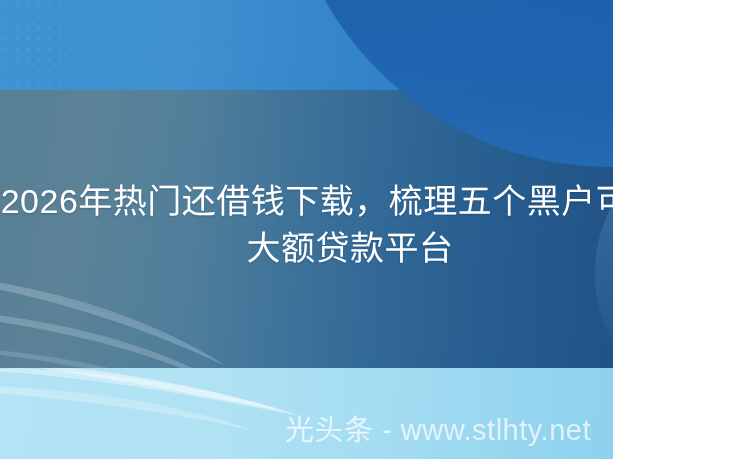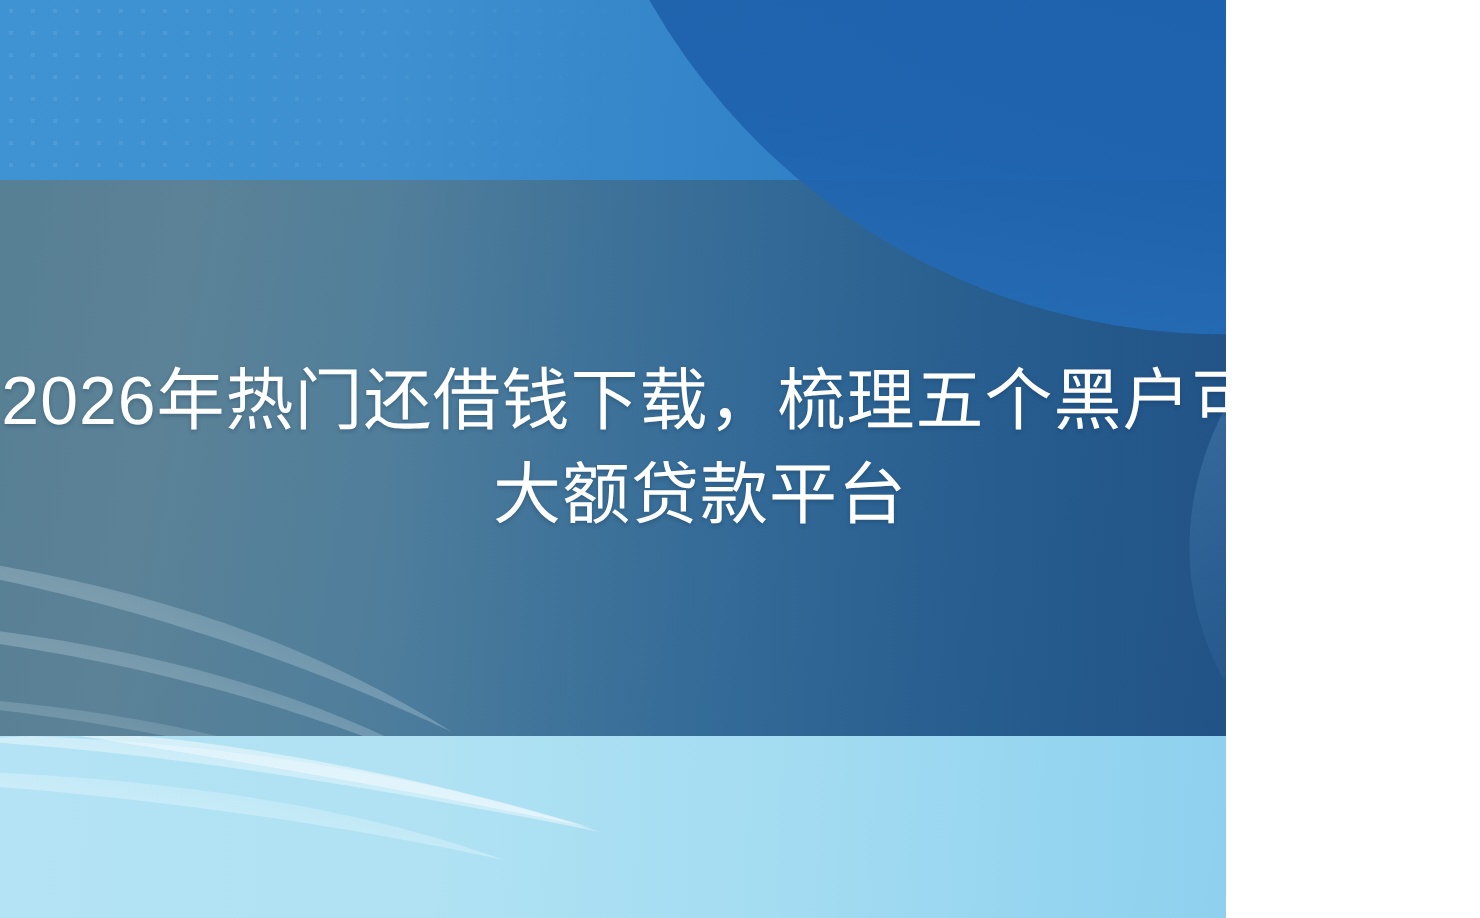--- a/index.html
+++ b/index.html
@@ -261,14 +261,15 @@
         <path d="M-20,370 C80,376 180,392 300,416 C210,386 110,372 16,368 Z" fill="url(#wvC)"></path>
         <path d="M-20,392 C70,398 170,412 252,430 C180,404 90,390 -10,386 Z" fill="url(#wvC)" opacity="0.7"></path>
         <path d="M40,368 C130,382 220,398 296,414 C224,392 138,374 70,368 Z" fill="#ffffff" fill-opacity="0.45"></path>
       </g>
     </svg>
 
   </div>
 
   <h1 class="title">2026年热门还借钱下载，梳理五个黑户可以做大额贷款平台</h1>
 
+  <div class="watermark">光头条 - www.stlhty.net</div>
 
 </div>
 
 </body></html>

